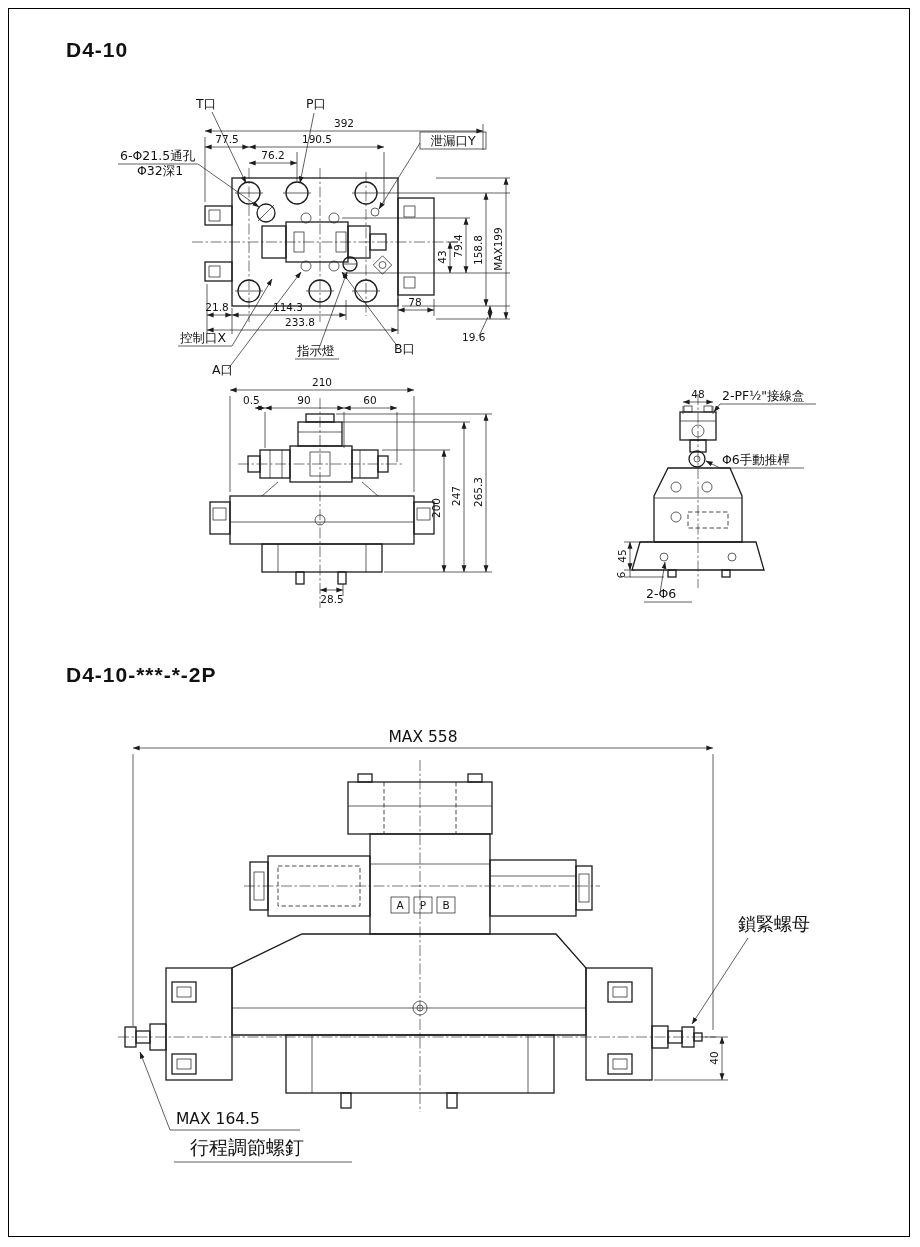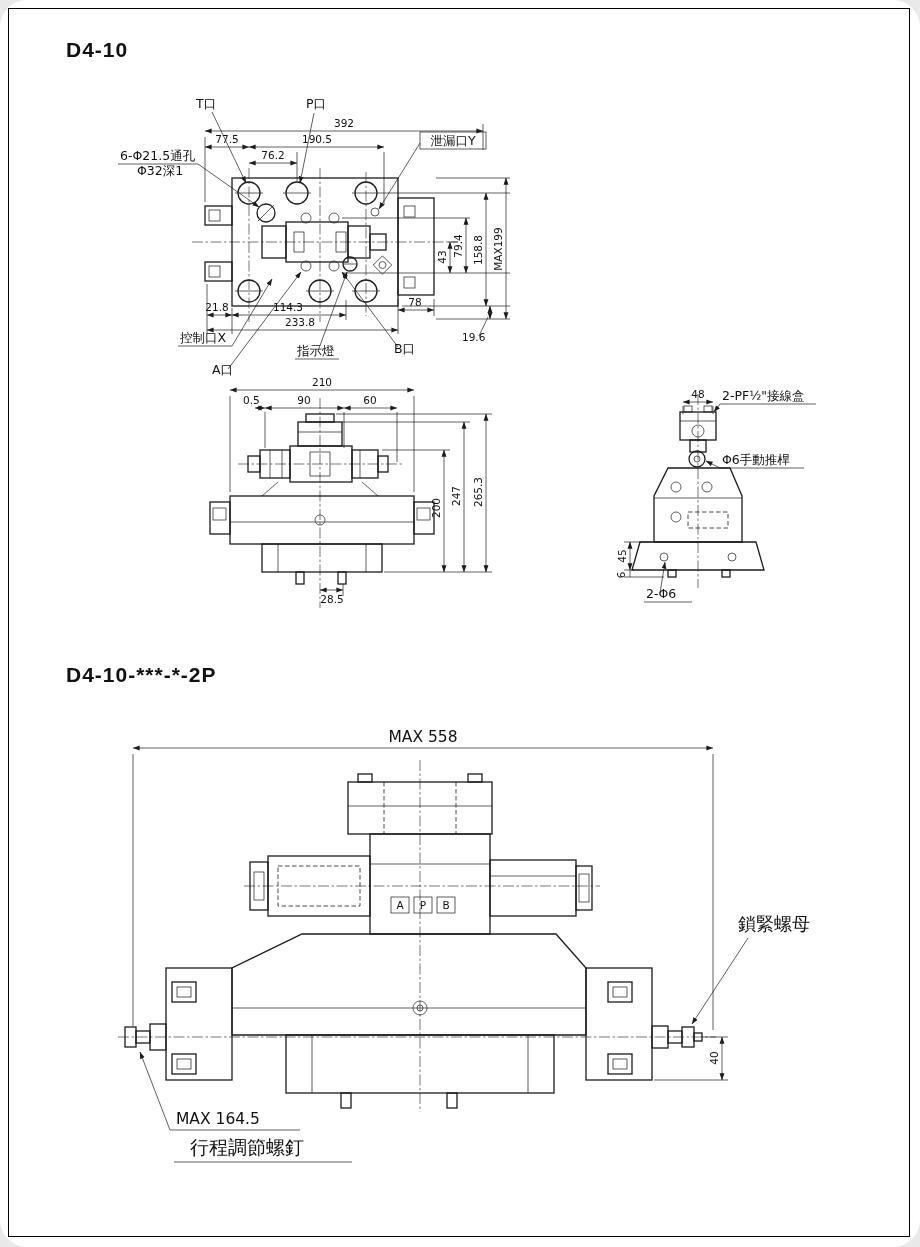--- a/index.html
+++ b/index.html
@@ -1,16 +1,16 @@
 <!DOCTYPE html>
 <html><head>
 <meta charset="utf-8">
 <style>
   html,body{margin:0;padding:0;background:#e9e9e9;}
-  .page{position:relative;width:920px;height:1247px;background:#ffffff;margin:0 auto;overflow:hidden;border-radius:27px;}
+  .page{position:relative;width:920px;height:1247px;background:#ffffff;margin:0 auto;overflow:hidden;}
   .frame{position:absolute;left:8px;top:8px;width:902px;height:1229px;border:1px solid #000;box-sizing:border-box;}
   svg{position:absolute;left:0;top:0;}
   .ol{fill:none;stroke:#1c1c1c;stroke-width:1.3;}
   .th{fill:none;stroke:#1c1c1c;stroke-width:0.7;}
   .hid{fill:none;stroke:#1c1c1c;stroke-width:0.8;stroke-dasharray:4.5 2.5;}
   .cl{fill:none;stroke:#1c1c1c;stroke-width:0.6;stroke-dasharray:11 2.5 2.5 2.5;}
   .dim{fill:none;stroke:#1c1c1c;stroke-width:0.7;}
   text{fill:#111;font-family:"DejaVu Sans",sans-serif;}
   .d{font-size:10.5px;}
   .lbl{font-size:12.5px;}

